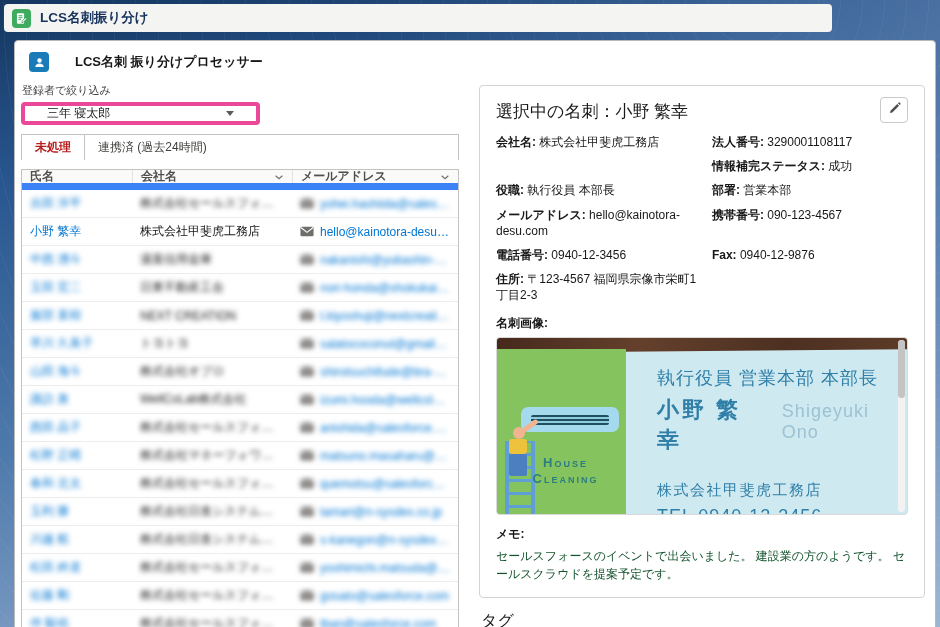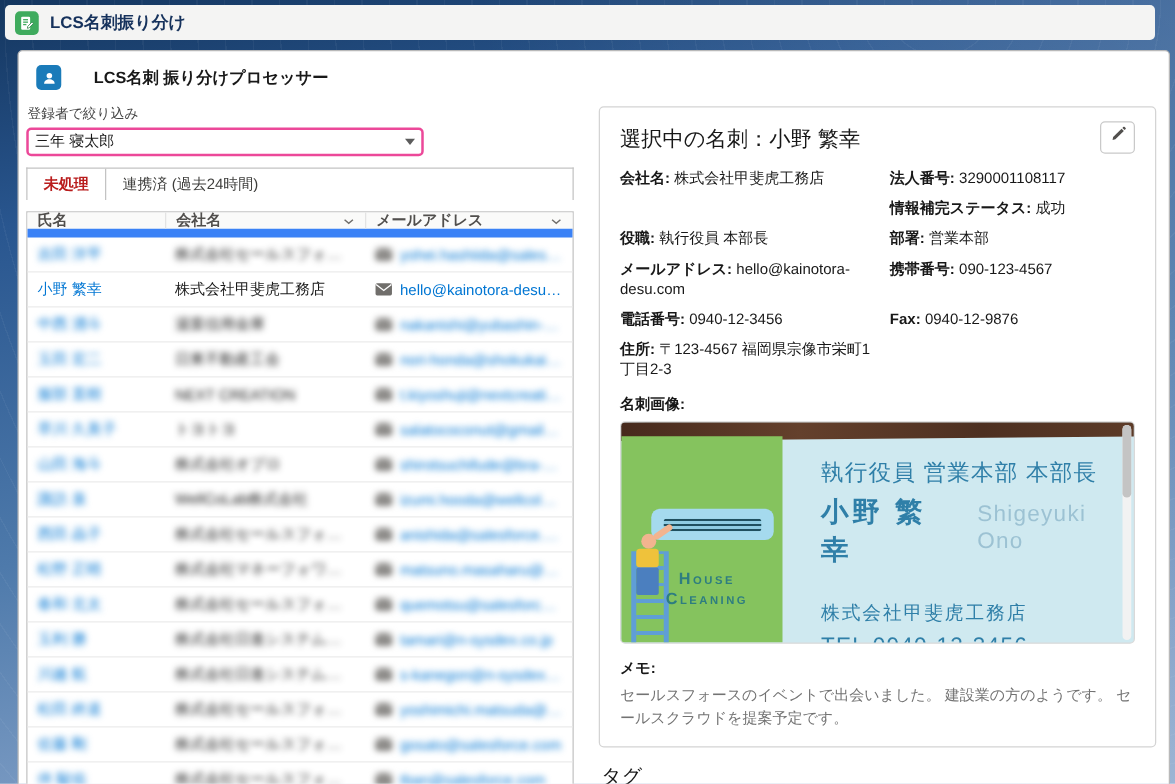--- a/index.html
+++ b/index.html
@@ -9,21 +9,21 @@
     font-family:"Liberation Sans", sans-serif;
     color:#181818;
     background:
       radial-gradient(circle at 115% -10%, rgba(255,255,255,.18), transparent 55%),
       repeating-radial-gradient(circle at 80% 0%, rgba(255,255,255,.045) 0 1px, transparent 1px 22px),
       linear-gradient(168deg,#14365f 0%, #29568f 22%, #4e7aab 55%, #86a3c9 85%, #9db5d4 100%);
   }
 
   
   .navbar {
-    position:absolute; left:4px; top:4px; width:920px; height:28px;
+    position:absolute; left:4px; top:4px; width:828px; height:28px;
     background:#f4f4f3; border-radius:4px;
     display:flex; align-items:center; gap:9px; padding:0 8px;
   }
   .app-icon { width:19px; height:19px; border-radius:4px; background:#3fab5e;
     display:flex; align-items:center; justify-content:center; flex:none; }
   .navbar-title { font-size:13.5px; font-weight:700; color:#16325c; }
 
   
   .main-card {
     position:absolute; left:14px; top:40px; width:922px; height:760px;
@@ -34,22 +34,22 @@
   .user-icon { width:20px; height:20px; border-radius:4px; background:#1a7bb9;
     display:flex; align-items:center; justify-content:center; flex:none; }
   .processor-title { font-size:13px; font-weight:700; }
 
   .content-row { display:flex; gap:20px; }
 
   
   .left-panel { width:438px; flex:none; }
   .filter-label { font-size:11px; color:#444; margin:2px 0 4px 1px; }
   .select-box {
-    width:318px; height:23px; background:#fff; border:2px solid #ec4899; border-radius:4px;
-    display:flex; align-items:center; justify-content:space-between; padding:0 5px;
+    width:239px; height:23px; background:#fff; border:4px solid #ec4899; border-radius:4px;
+    display:flex; align-items:center; justify-content:space-between; padding:0 22px;
     font-size:12px; cursor:pointer;
   }
   .select-caret { width:0; height:0; border-left:4px solid transparent; border-right:4px solid transparent;
     border-top:5px solid #5c5c5c; }
 
   .tabs { margin-top:9px; display:flex; height:26px;
     border-top:1px solid #c3c3c3; border-left:1px solid #c3c3c3; border-right:1px solid #c3c3c3; }
   .tab { display:flex; align-items:center; padding:0 13px; font-size:12px; color:#3e3e3c; cursor:pointer; }
   .tab.active { font-weight:700; color:#b91c1c; border-right:1px solid #c3c3c3; }
 
@@ -109,21 +109,21 @@
   .bcard-text { position:absolute; left:39%; top:28px; color:#2f7fa8; }
   .bcard-role { font-size:18px; letter-spacing:1px; }
   .bcard-name-row { display:flex; align-items:baseline; gap:20px; margin-top:5px; }
   .bcard-name { font-size:22px; font-weight:600; letter-spacing:3px; }
   .bcard-name-en { font-size:18px; color:#9cc2d3; letter-spacing:1px; }
   .bcard-company { font-size:15px; margin-top:26px; letter-spacing:1.5px; }
   .bcard-tel { font-size:18px; margin-top:6px; letter-spacing:1px; }
   .bcard-scrollbar { position:absolute; right:2px; top:2px; bottom:2px; width:7px; background:#f2f2f2; border-radius:4px; }
   .bcard-scroll-thumb { width:7px; height:58px; background:#c4c4c4; border-radius:4px; }
 
-  .memo-text { font-size:12px; margin-top:4px; line-height:1.55; color:#737373; }
+  .memo-text { font-size:12px; margin-top:4px; line-height:1.55; color:#14532d; }
 
   .tags-heading { font-size:16px; font-weight:400; margin:13px 0 7px 2px; }
 </style>
 </head>
 <body>
 
 <div class="navbar">
   <span class="app-icon">
     <svg width="13" height="13" viewBox="0 0 20 20">
         <rect x="3" y="2" width="11" height="16" rx="1.5" fill="#fff"></rect>

